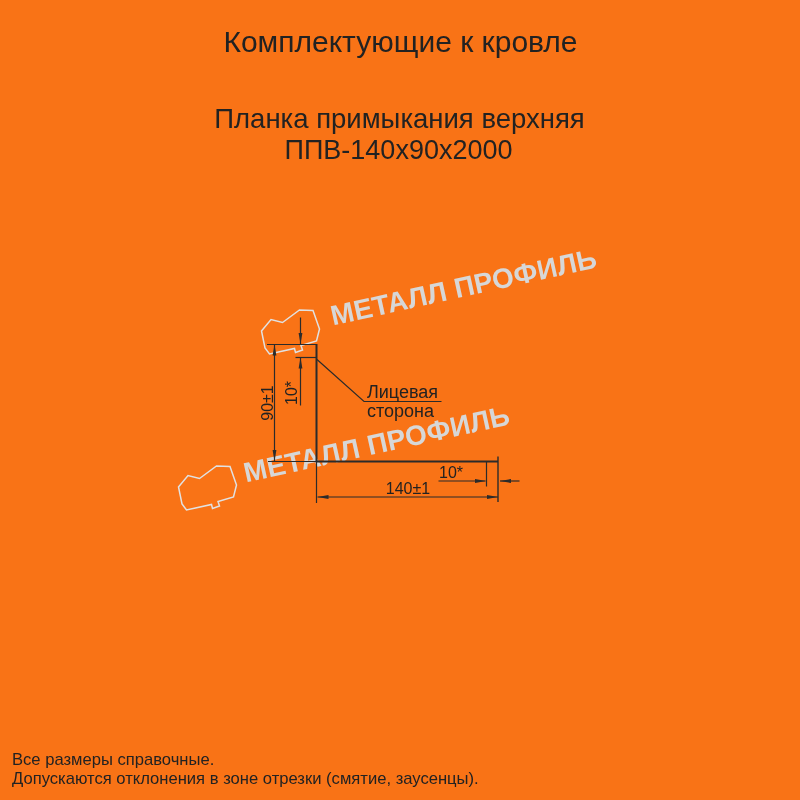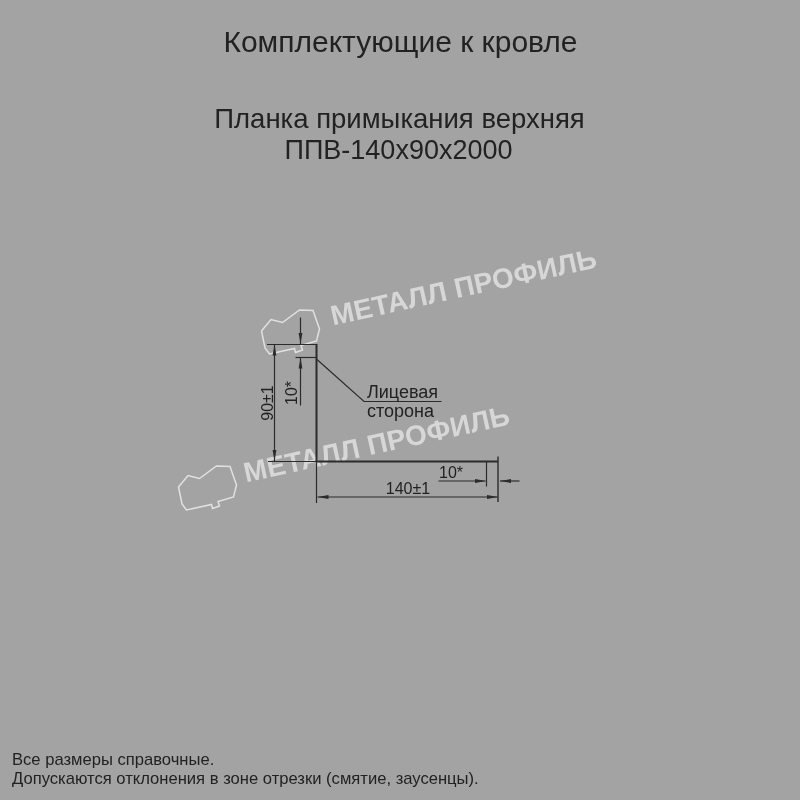--- a/index.html
+++ b/index.html
@@ -1,16 +1,16 @@
 <!DOCTYPE html>
 <html><head>
 <meta charset="utf-8">
 <style>
   html,body{margin:0;padding:0;background:#ffffff;}
-  .page{position:relative;width:800px;height:800px;background:#a3a3a3;overflow:hidden;
+  .page{position:relative;width:800px;height:800px;background:#f97316;overflow:hidden;
         font-family:"Liberation Sans", sans-serif;}
   svg{position:absolute;left:0;top:0;}
   text{font-family:"Liberation Sans", sans-serif;}
 </style>
 </head>
 <body>
 
 <div class="page">
 <svg width="800" height="800" viewBox="0 0 800 800">
 

